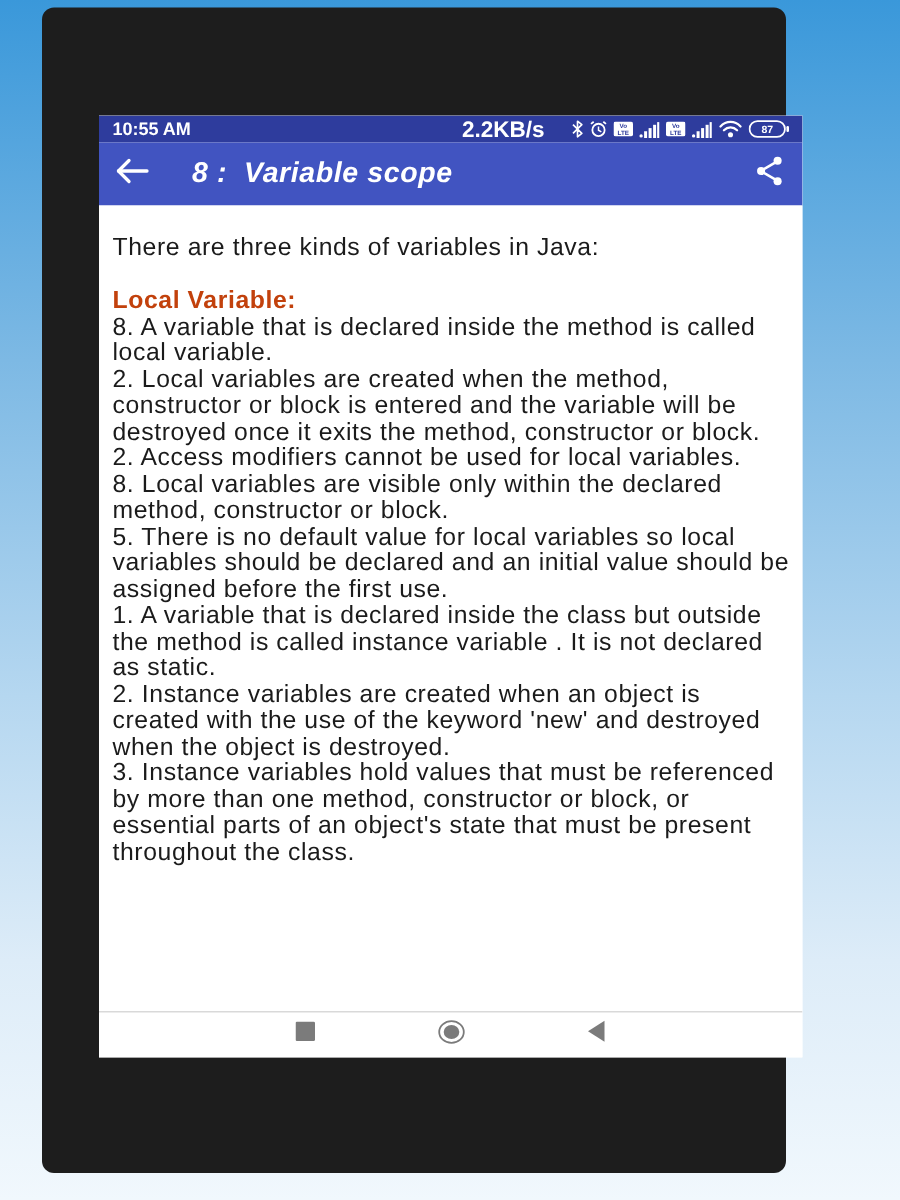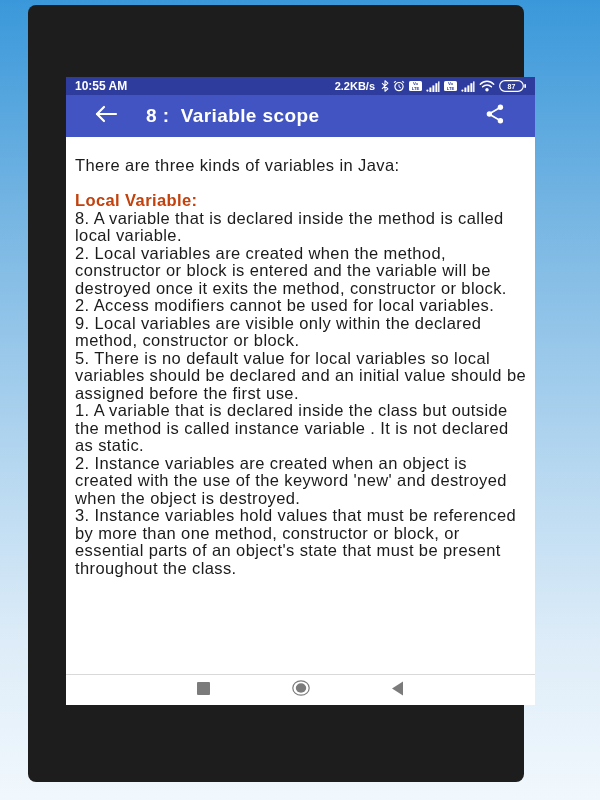--- a/index.html
+++ b/index.html
@@ -18,25 +18,25 @@
     background:#ffffff; display:flex; flex-direction:column; overflow:hidden;
   }
   
   .status-bar {
     height:18px; flex:0 0 18px; background:#2e3c9d; color:#fff;
     display:flex; align-items:center; justify-content:space-between;
     padding:0 9px; font-size:12px; font-weight:bold;
   }
   .sb-right { display:flex; align-items:center; gap:4px; }
   .sb-right svg { display:block; }
-  .net-speed { font-size:11px; font-weight:bold; margin-right:2px;text-align:right; }
+  .net-speed { font-size:15px; font-weight:bold; margin-right:14px;text-align:right; }
   
   .app-bar {
     height:42px; flex:0 0 42px; background:#4154c1; color:#fff;
-    display:flex; align-items:center; padding:0 28px;
+    display:flex; align-items:center; padding:0 10px;font-style:italic;
   }
   .back-btn { width:26px; height:20px; display:flex; align-items:center; cursor:pointer; }
   .app-title { font-size:19px; font-weight:bold; letter-spacing:.4px; margin-left:26px; white-space:pre; }
   .share-btn { margin-left:auto; width:24px; height:24px; display:flex; align-items:center; justify-content:center; cursor:pointer; }
   
   .content {
     flex:1 1 auto; background:#fff; overflow:hidden;
     padding:20px 6px 0 9px;
     font-size:16.5px; line-height:17.5px; letter-spacing:.4px; color:#1b1b1b;
   }
@@ -144,21 +144,21 @@
       </span>
     </div>
 
     <div class="content">
       <p class="intro">There are three kinds of variables in Java:</p>
 
       <p class="section-heading">Local Variable:</p>
       <p>8. A variable that is declared inside the method is called local variable.</p>
       <p>2. Local variables are created when the method, constructor or block is entered and the variable will be destroyed once it exits the method, constructor or block.</p>
       <p>2. Access modifiers cannot be used for local variables.</p>
-      <p>9. Local variables are visible only within the declared method, constructor or block.</p>
+      <p>8. Local variables are visible only within the declared method, constructor or block.</p>
       <p>5. There is no default value for local variables so local variables should be declared and an initial value should be assigned before the first use.</p>
 
       <p>1. A variable that is declared inside the class but outside the method is called instance variable . It is not declared as static.</p>
       <p>2. Instance variables are created when an object is created with the use of the keyword 'new' and destroyed when the object is destroyed.</p>
       <p>3. Instance variables hold values that must be referenced by more than one method, constructor or block, or essential parts of an object's state that must be present throughout the class.</p>
     </div>
 
     <div class="nav-bar">
       <span class="nav-btn">
         <span>

